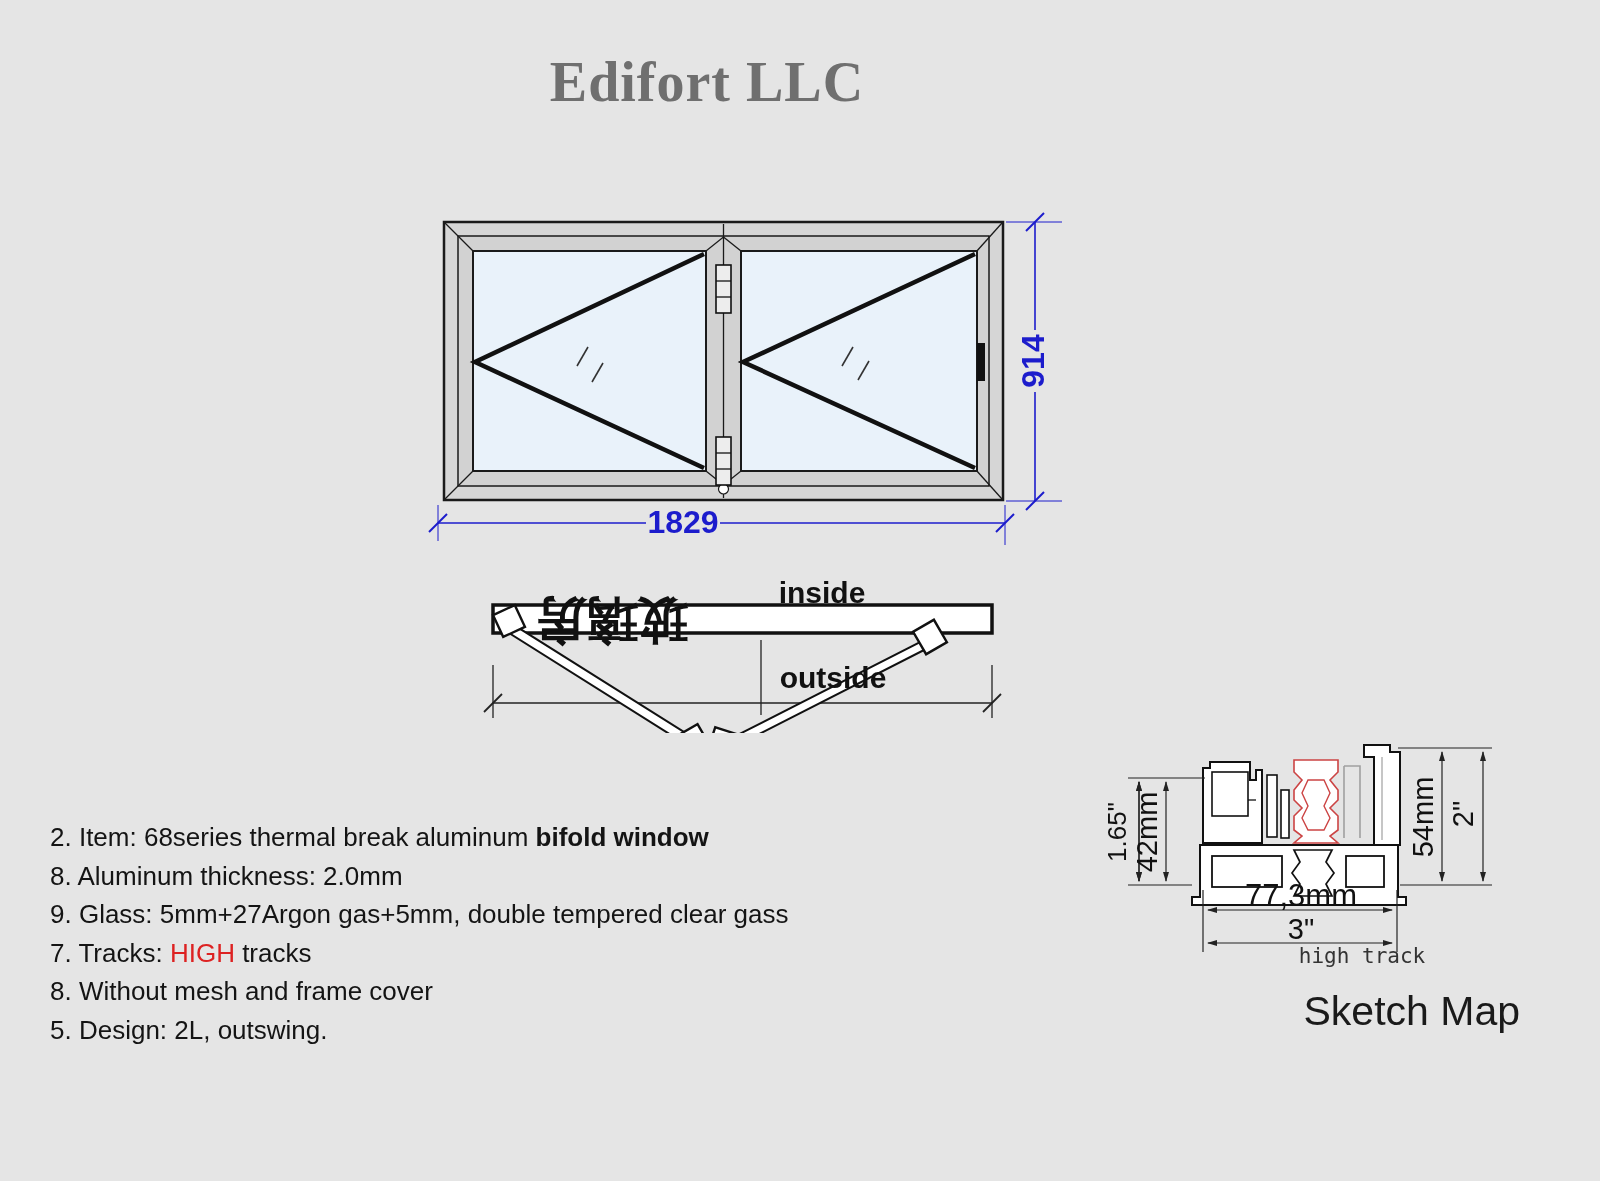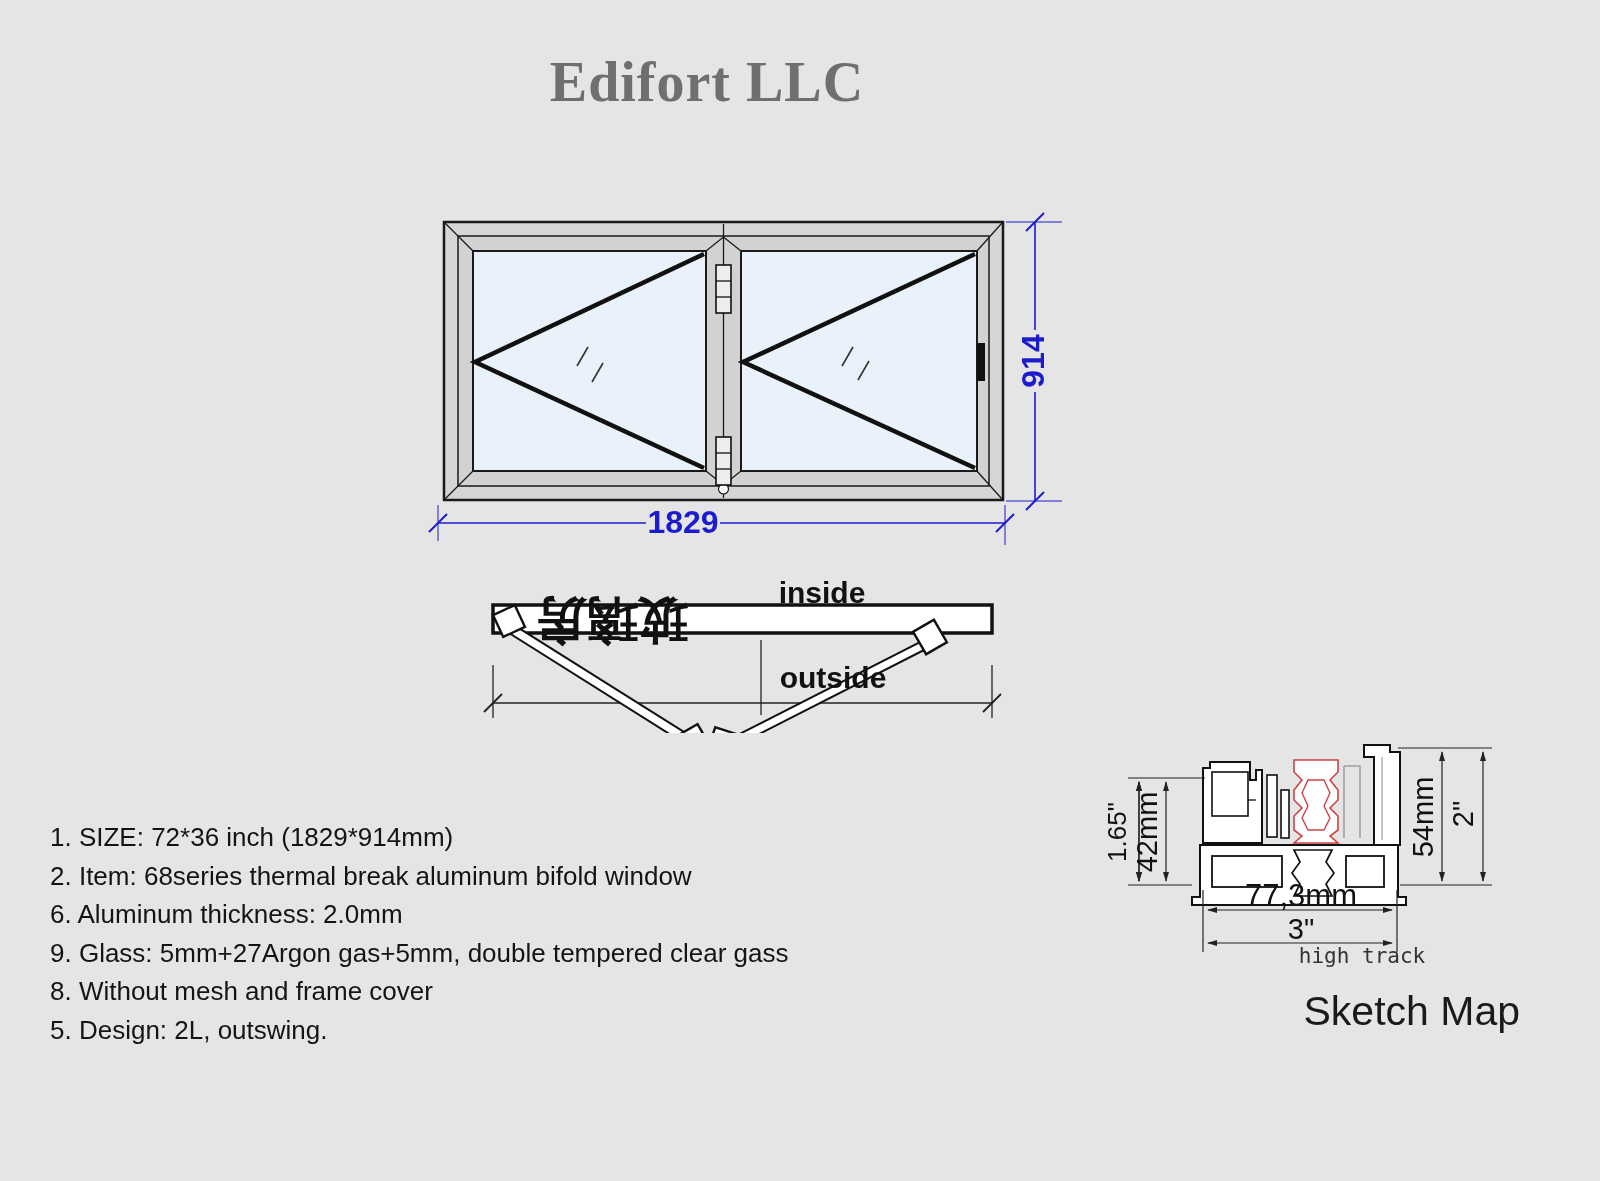--- a/index.html
+++ b/index.html
@@ -7,21 +7,21 @@
         font-family:"Liberation Sans", sans-serif;color:#111;}
   #title{position:absolute;left:407px;top:50px;width:600px;text-align:center;
          font-family:"Liberation Serif", serif;font-weight:bold;font-size:56px;color:#6f6f6f;
          letter-spacing:1px;}
   svg{position:absolute;}
   #window-svg{left:410px;top:190px;}
   #fold-svg{left:455px;top:548px;}
   #sketch-svg{left:1090px;top:700px;}
   #spec-list{position:absolute;left:50px;top:818px;font-size:26px;line-height:38.6px;color:#141414;}
   .red{color:#dd2222;}
-  .bold{font-weight:normal;}
+  .bold{font-weight:bold;}
   .gap{display:inline-block;width:92px;}
   #sketch-caption{position:absolute;left:1120px;top:988px;width:400px;text-align:right;
                   font-size:41px;color:#1a1a1a;}
   #cjk{font-weight:bold;}
 </style>
 </head>
 <body>
 
 <div id="page">
 
@@ -116,24 +116,24 @@
       <rect x="-11" y="-12" width="22" height="24" transform="translate(722,742) rotate(18)"></rect>
       <rect x="-12" y="-13" width="24" height="26" transform="translate(930,637) rotate(-30)"></rect>
     </g>
 
     <text x="822" y="603" text-anchor="middle" font-size="30" font-weight="bold" fill="#111">inside</text>
     <text x="833" y="688" text-anchor="middle" font-size="30" font-weight="bold" fill="#111">outside</text>
     <text id="cjk" transform="translate(612,603) rotate(180)" text-anchor="middle" font-size="50" font-weight="bold" fill="#111">玻璃房</text>
   </svg>
 
   <div id="spec-list">
-    <div><span>1. SIZE: 72*36 inch (1829*914mm)</span></div>
     <div><span>2. Item: 68series thermal break aluminum </span><span class="bold">bifold window</span></div>
-    <div><span>6. Aluminum thickness: 2.0mm</span></div>
+    <div><span>8. Aluminum thickness: 2.0mm</span></div>
     <div><span>9. Glass: 5mm+27Argon gas+5mm, double tempered clear gass</span></div>
+    <div><span>7. Tracks: </span><span class="red">HIGH</span><span> tracks</span></div>
     <div><span>8. Without mesh and frame cover</span></div>
     <div><span>5. Design: 2L, outswing.</span></div>
   </div>
 
   <svg id="sketch-svg" width="430" height="285" viewBox="1090 700 430 285">
     <defs>
       <marker id="arrE" markerWidth="10" markerHeight="8" refX="9" refY="3" orient="auto" markerUnits="userSpaceOnUse">
         <path d="M0,0 L10,3 L0,6 Z" fill="#222"></path>
       </marker>
       <marker id="arrS" markerWidth="10" markerHeight="8" refX="1" refY="3" orient="auto" markerUnits="userSpaceOnUse">

